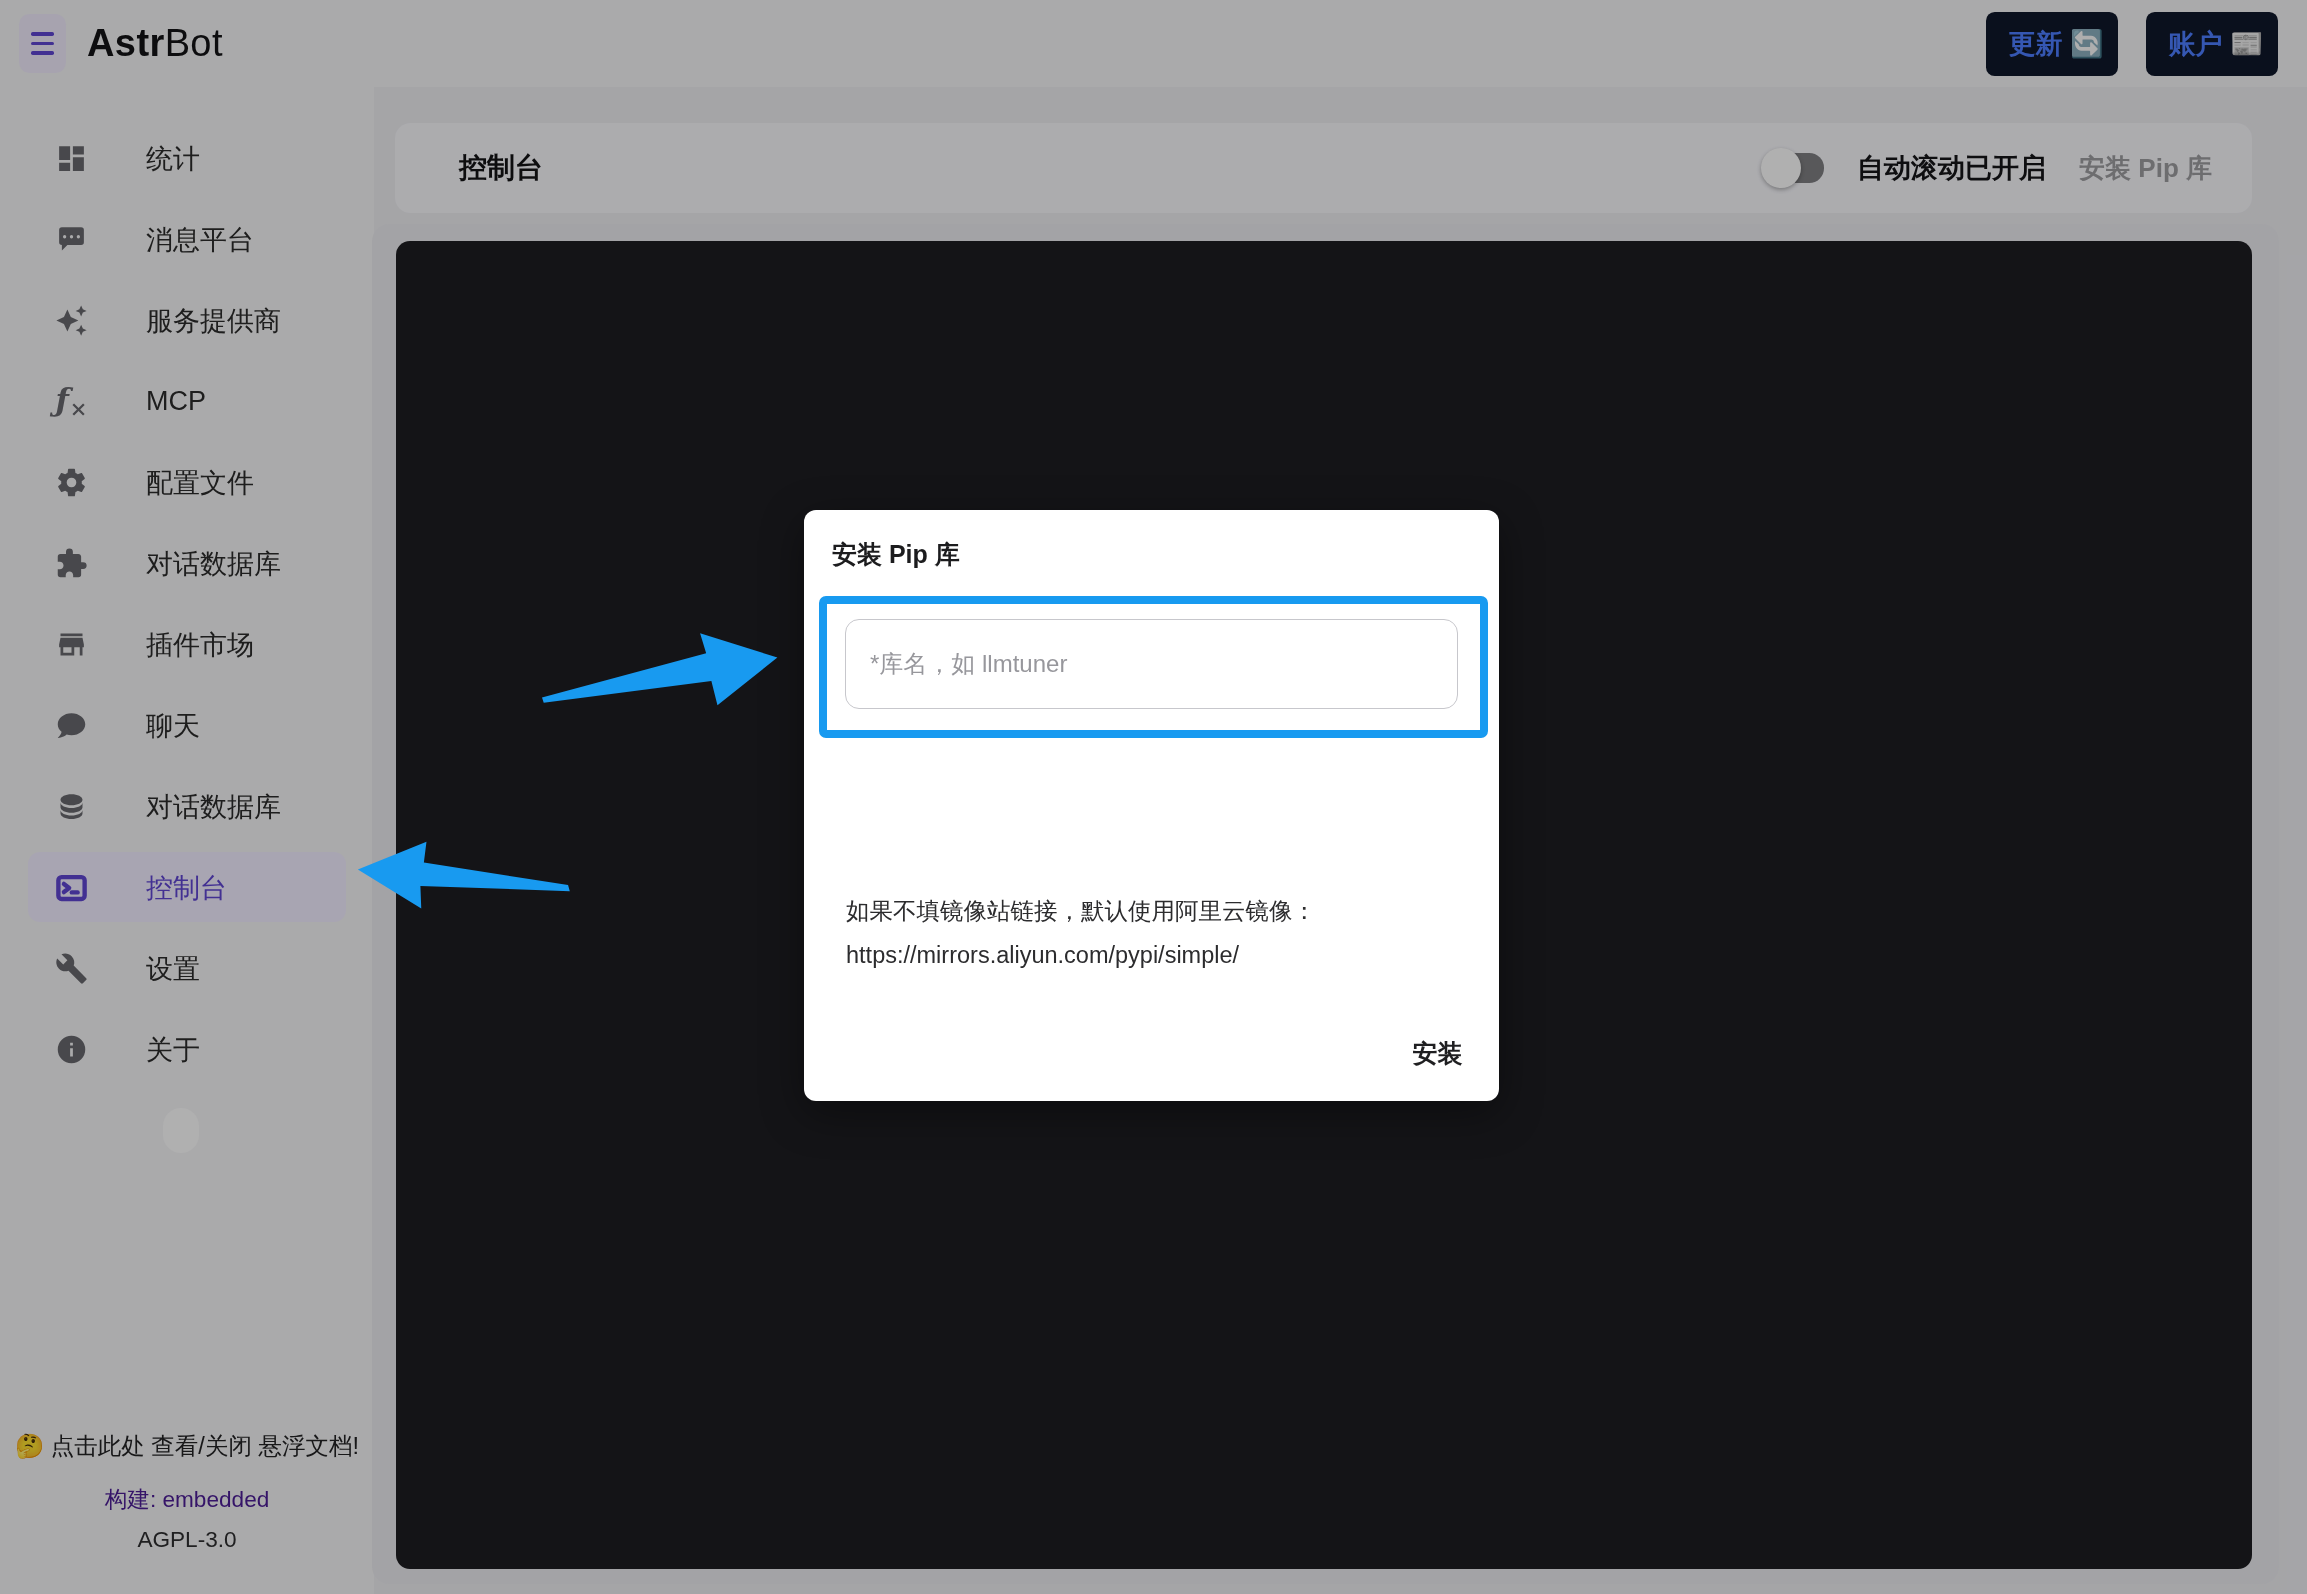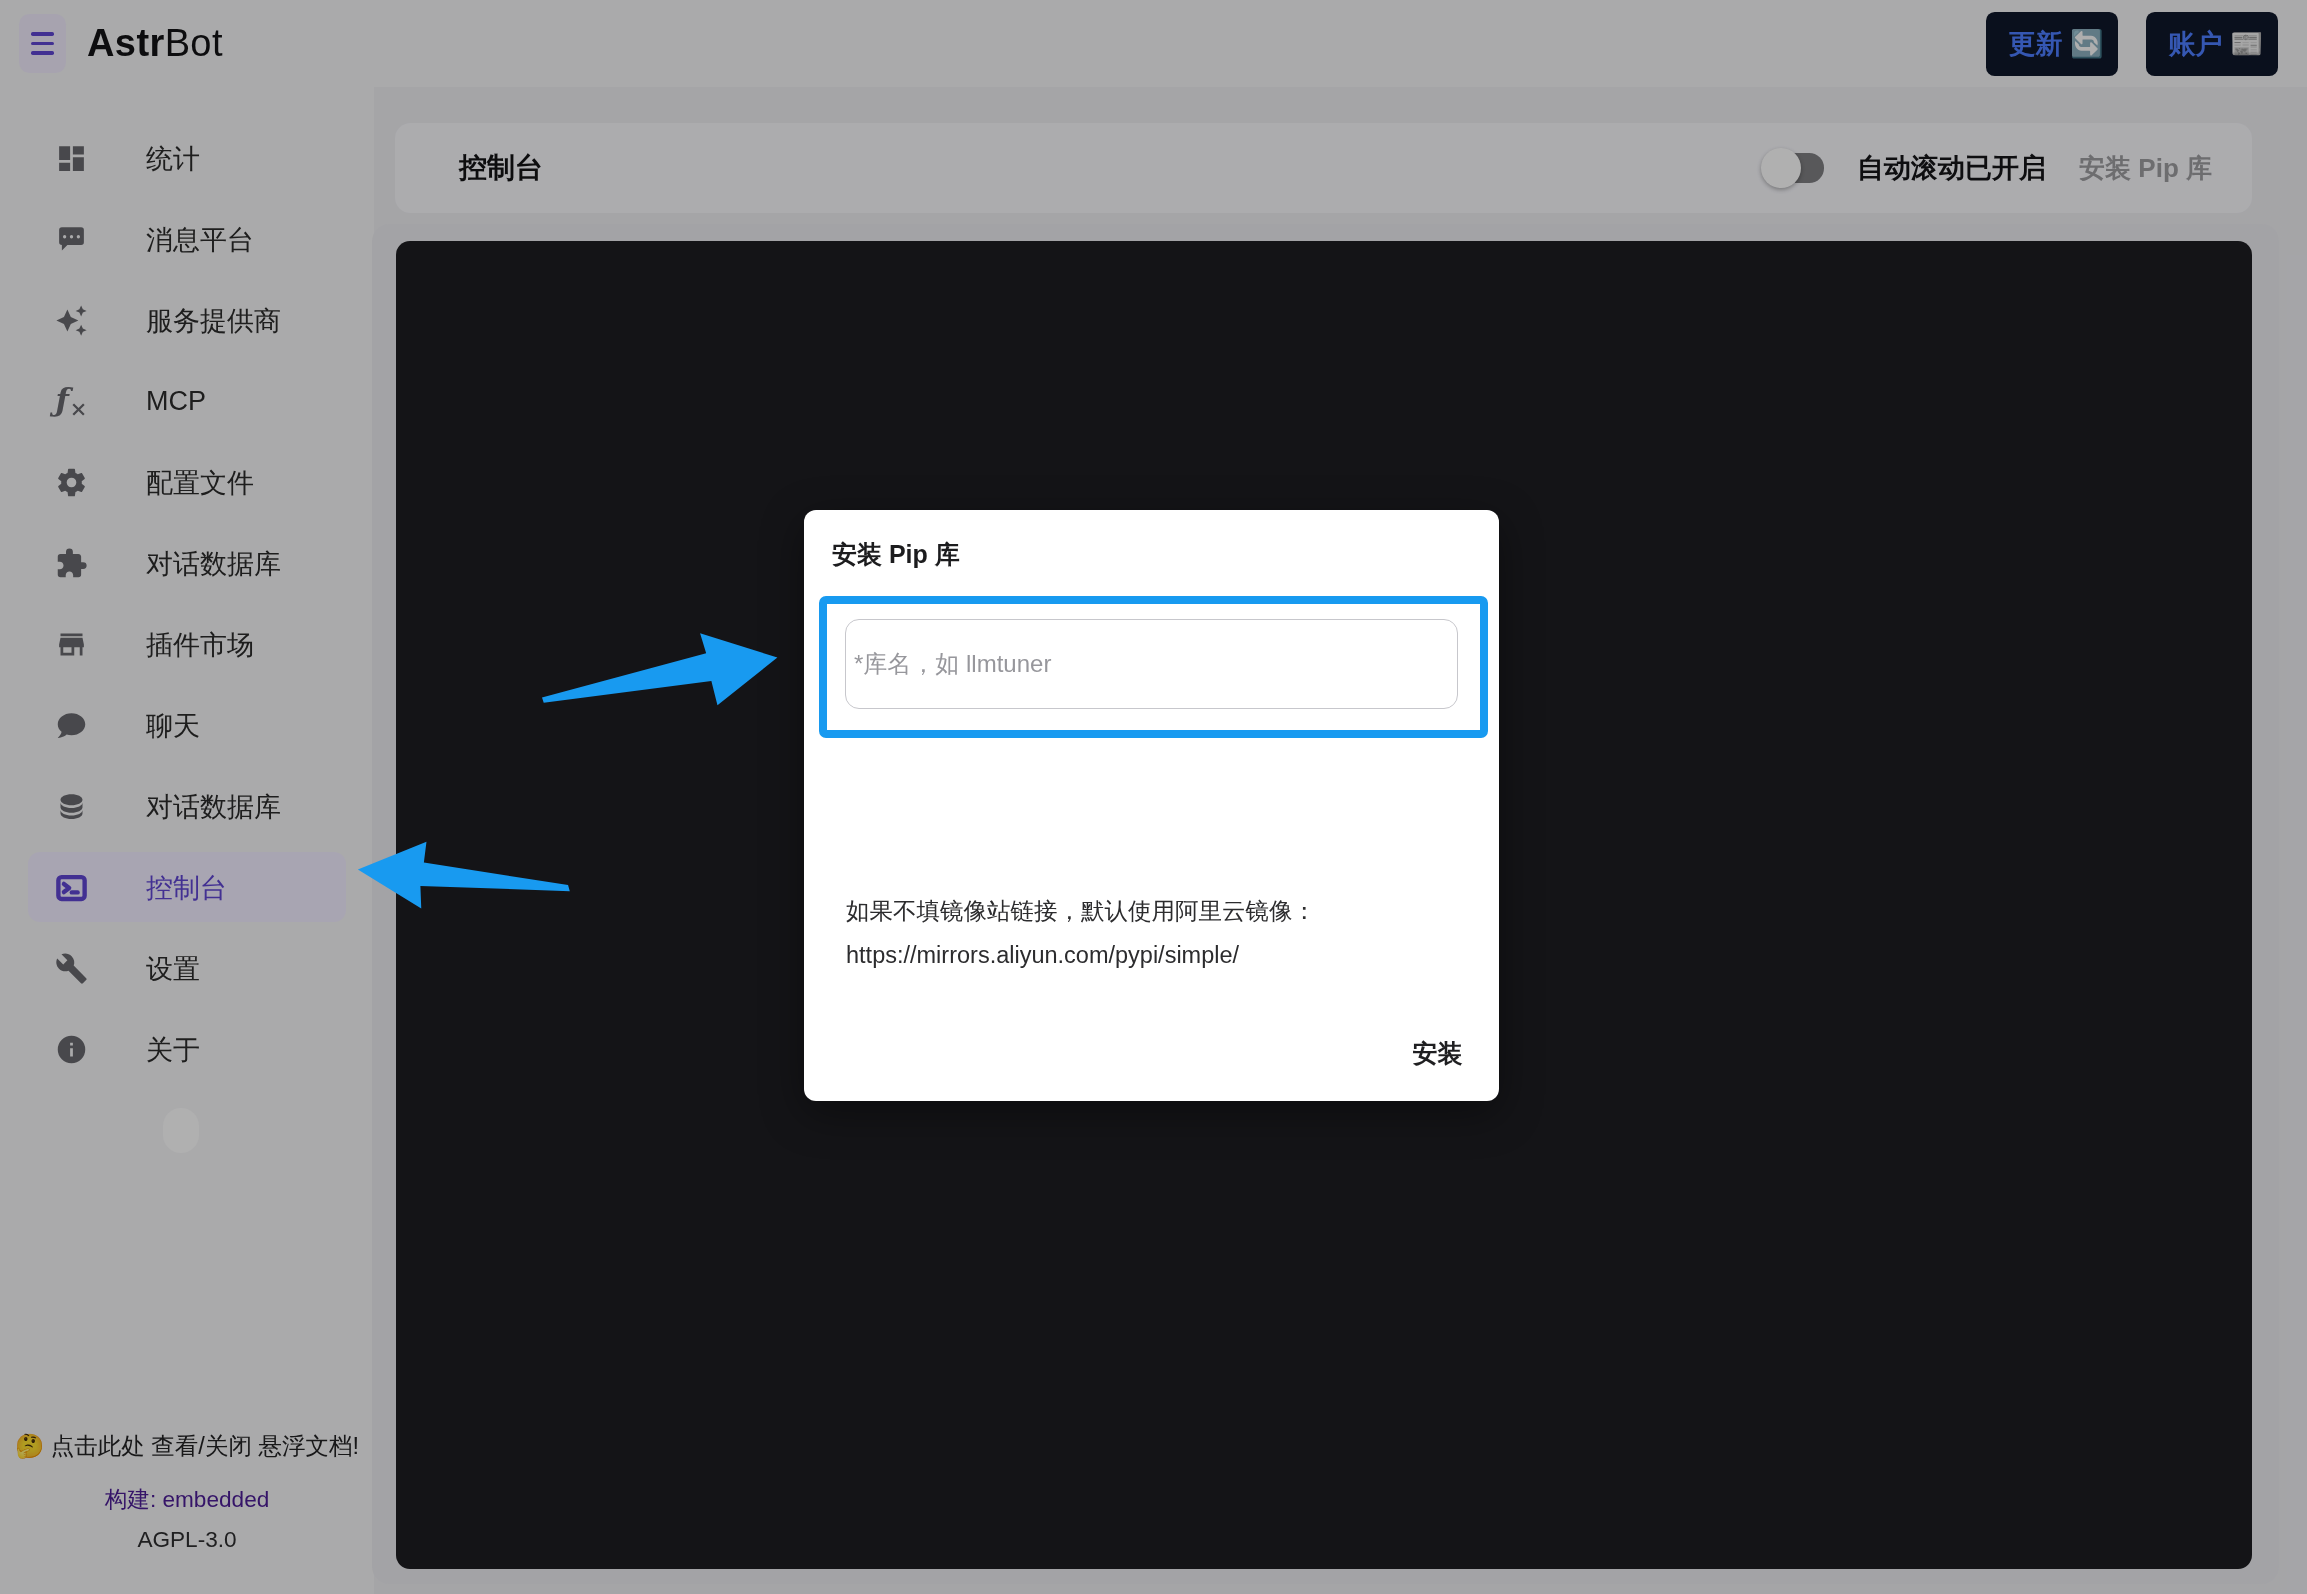--- a/index.html
+++ b/index.html
@@ -85,21 +85,21 @@
 
   
   .modal {
     position:absolute; left:804px; top:510px; width:695px; height:591px; z-index:60;
     background:#ffffff; border-radius:12px; box-shadow:0 12px 43px rgba(0,0,0,.40);
   }
   .modal-title { position:absolute; left:28px; top:28px; font-size:25px; font-weight:700; color:#1c1c1e; }
   .modal-input {
     position:absolute; left:41px; width:613px; height:90px;
     border:1.7px solid #c7c7cc; border-radius:14px; background:#fff;
-    font-family:inherit; font-size:24px; color:#222; padding:0 8px; outline:none;
+    font-family:inherit; font-size:24px; color:#222; padding:0 24px; outline:none;
   }
   .modal-input::placeholder { color:#97979c; opacity:1; }
   .input-package { top:109px; }
   .input-mirror  { top:260px; }
   .help-1 { position:absolute; left:42px; top:385px; font-size:23.5px; color:#2c2c2e; }
   .help-2 { position:absolute; left:42px; top:432px; font-size:23.5px; color:#2c2c2e; }
   .modal-install-btn {
     position:absolute; right:21px; bottom:22.6px; border:none; background:transparent;
     font-family:inherit; font-size:25px; font-weight:700; color:#1f1f21; cursor:pointer; padding:8.7px 15.6px;
   }

